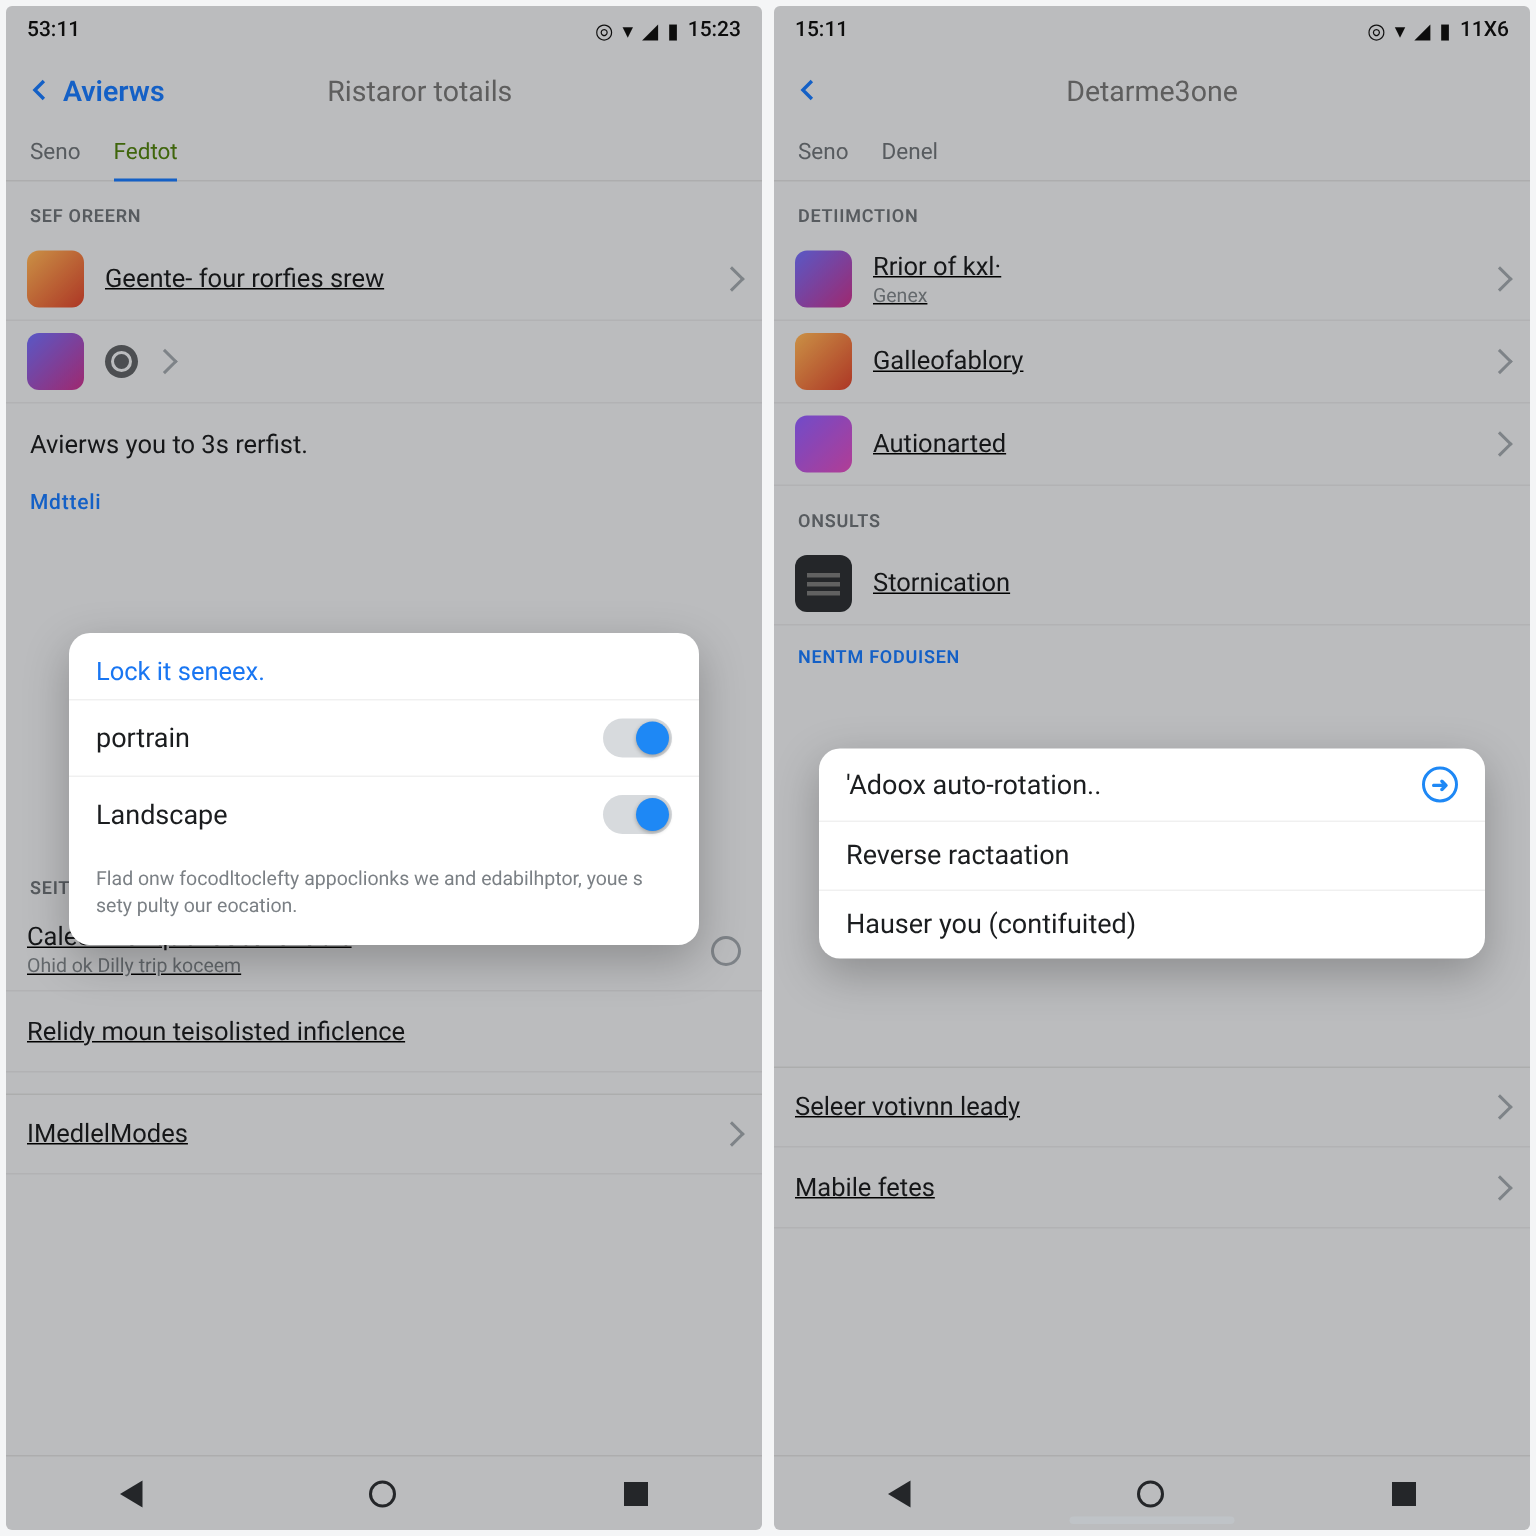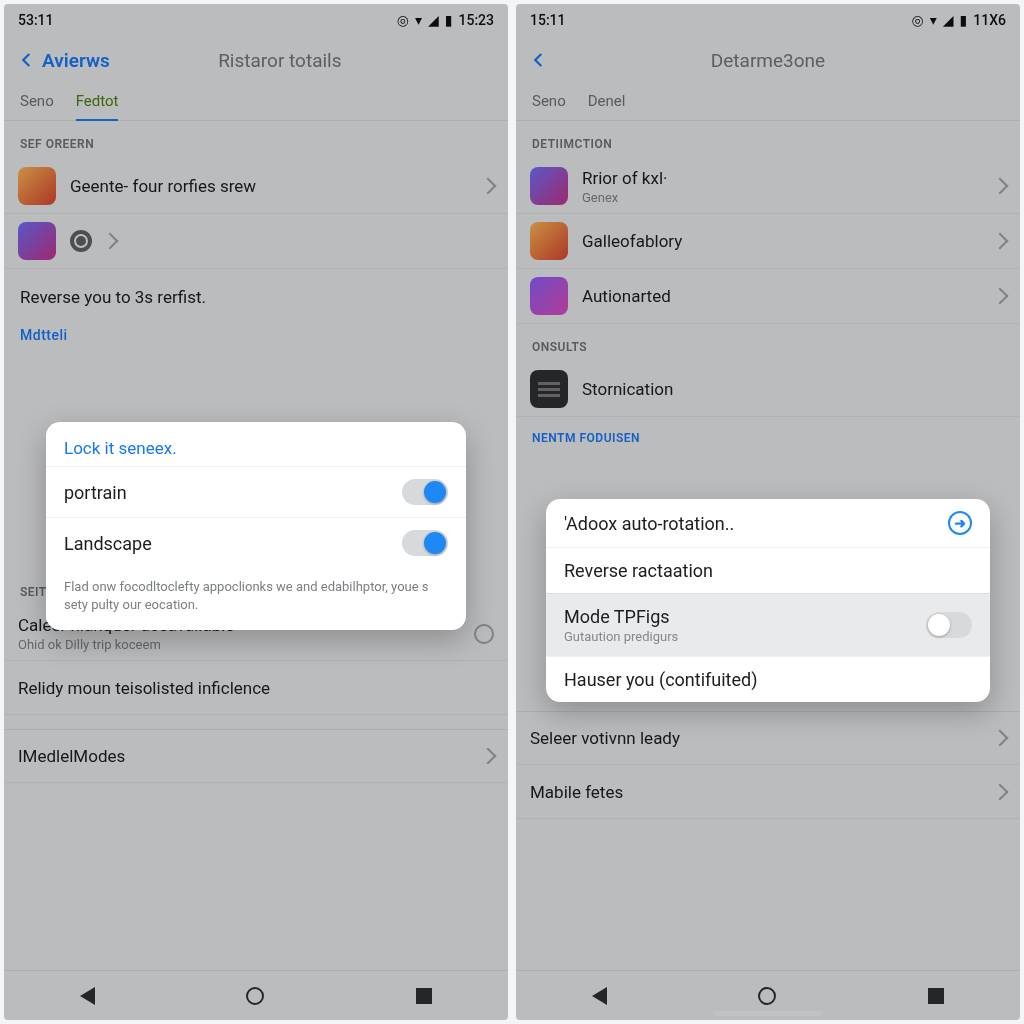--- a/index.html
+++ b/index.html
@@ -21,21 +21,21 @@
   .content { flex: 1; overflow: hidden; }
   .section-header { font-size: 12px; font-weight: 600; letter-spacing: 0.5px; color: #6b7075; text-transform: uppercase; padding: 16px 16px 8px; }
   .section-header.alt { text-transform: none; color: #1976f2; font-weight: 500; font-size: 14px; padding: 14px 16px 6px; }
   .row { display: flex; align-items: center; min-height: 54px; padding: 8px 14px; border-bottom: 1px solid rgba(0,0,0,0.05); }
   .row-icon { width: 38px; height: 38px; border-radius: 8px; margin-right: 14px; flex-shrink: 0; }
   .icon-orange { background: linear-gradient(135deg,#f7b155,#d3432e); }
   .icon-purple { background: linear-gradient(135deg,#6d6cf2,#c23288); }
   .icon-violet { background: linear-gradient(135deg,#8a5cf6,#d94bb6); }
   .icon-dark { background: #2c2f33; border-radius: 8px; display:flex; align-items:center; justify-content:center; }
   .icon-dark::before{content:"";width:22px;height:3px;background:#777;box-shadow:0 6px 0 #777,0 -6px 0 #777;}
-  .row-text { flex: 1; display: flex; flex-direction: column; justify-content: center; }
+  .row-text { flex: 1; display: flex; flex-direction: column; justify-content: center; text-decoration: underline; }
   .row-label { font-size: 17px; color: #1b1d1f; }
   .row-sub { font-size: 13px; color: #7b8085; margin-top: 2px; }
   .chevron { width: 12px; height: 12px; border-right: 2px solid #9aa0a6; border-top: 2px solid #9aa0a6; transform: rotate(45deg); margin-left: 8px; flex-shrink: 0; }
   .badge { width: 22px; height: 22px; border-radius: 50%; background: #5d6063; display:flex;align-items:center;justify-content:center; margin-right:4px;}
   .badge::before{content:"";width:10px;height:10px;border:2px solid #e5e6e8;border-radius:50%;}
   .plain-text { padding: 18px 16px 6px; font-size: 17px; color: #1b1d1f; }
   .radio { width: 20px; height: 20px; border: 2px solid #9aa0a6; border-radius: 50%; }
   .navbar { height: 50px; display: flex; align-items: center; justify-content: space-around; border-top: 1px solid rgba(0,0,0,0.08); }
   .navbar .tri { width: 0; height: 0; border-top: 9px solid transparent; border-bottom: 9px solid transparent; border-right: 15px solid #2c2f33; }
   .navbar .circ { width: 18px; height: 18px; border: 2px solid #2c2f33; border-radius: 50%; }
@@ -102,21 +102,21 @@
           </div>
         <span class="chevron"></span>
       </div>
 
       <div class="row">
         <div class="row-icon icon-purple"></div>
         <span class="badge"></span>
         <span class="chevron"></span>
       </div>
 
-      <div class="plain-text">Reverse you to 3s rerfist.</div>
+      <div class="plain-text">Avierws you to 3s rerfist.</div>
       <div class="section-header alt">Mdtteli</div>
 
       <div style="height:220px"></div>
 
       <div class="section-header">SEITURES</div>
       <div class="row">
         <div class="row-text">
           <span class="row-label">Caleer nianquer aseavailable</span>
           <span class="row-sub">Ohid ok Dilly trip koceem</span>
         </div>
@@ -247,29 +247,20 @@
     </div>
 
     <div class="popup right">
       <div class="popup-row">
         <span class="lbl">'Adoox auto-rotation..</span>
         <span class="info-circ">➜</span>
       </div>
       <div class="popup-row">
         <span class="lbl">Reverse ractaation</span>
       </div>
-      <div class="popup-row muted">
-        <span class="col">
-          <span class="lbl">Mode TPFigs</span>
-          <span class="sub">Gutaution predigurs</span>
-        </span>
-        <span class="toggle off">
-            <span class="knob"></span>
-          </span>
-      </div>
       <div class="popup-row">
         <span class="lbl">Hauser you (contifuited)</span>
       </div>
     </div>
 
     <div class="home-pill"></div>
   </div>
 
 </div>
 

